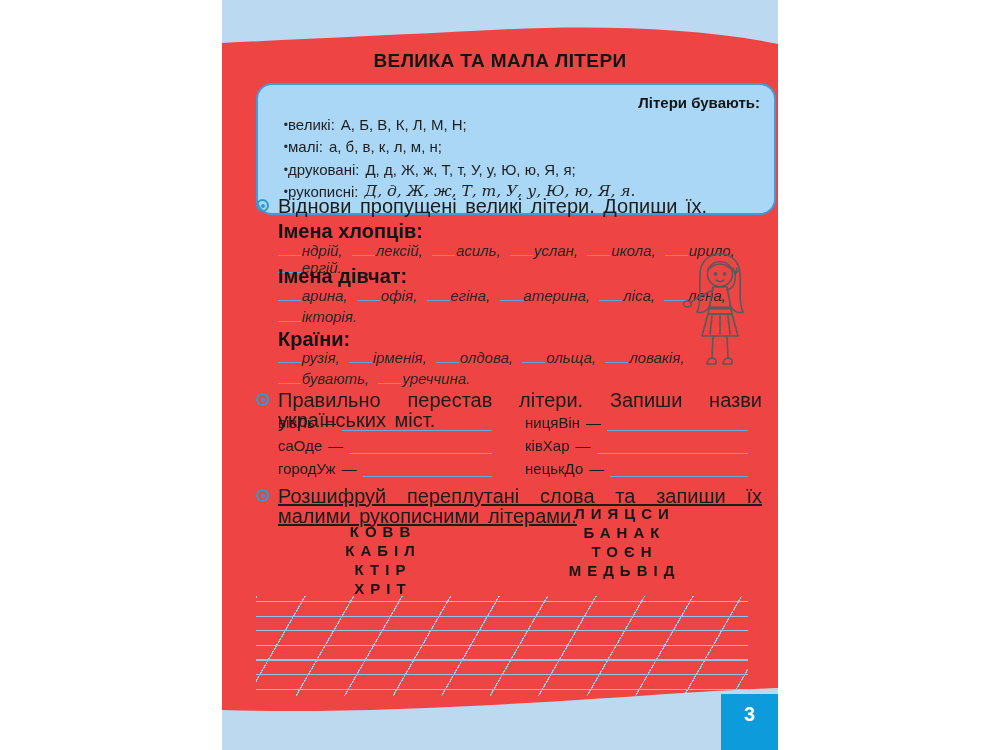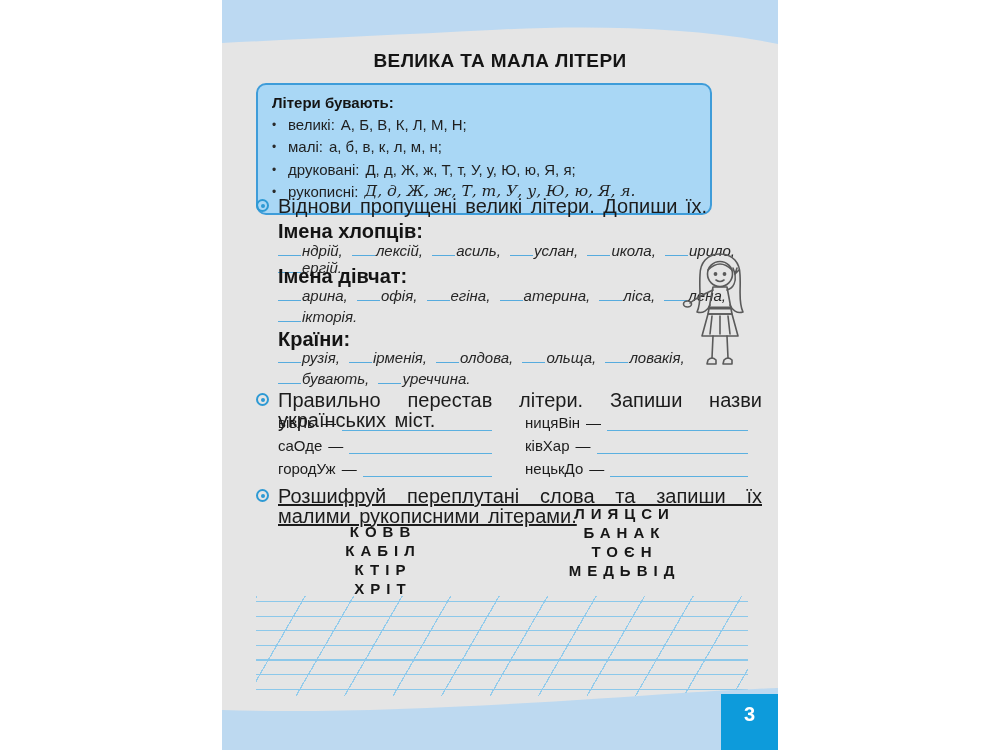--- a/index.html
+++ b/index.html
@@ -1,30 +1,30 @@
 <!DOCTYPE html>
 <html><head>
 <meta charset="utf-8">
 <style>
   html,body{margin:0;padding:0;background:#ffffff;}
   .canvas{position:relative;width:1000px;height:750px;background:#ffffff;overflow:hidden;
           font-family:"Liberation Sans",sans-serif;color:#1f1f1f;}
-  .page{position:absolute;left:222px;top:0;width:556px;height:750px;background:#e5e5e5;}
+  .page{position:absolute;left:222px;top:0;width:556px;height:750px;background:#ef4444;}
 
   .edge-tick{position:absolute;top:0;width:1px;height:12px;background:#b9bec4;}
 
   .top-band{position:absolute;left:0;top:0;width:556px;height:46px;}
   .bottom-band{position:absolute;left:0;top:688px;width:556px;height:62px;}
 
   .page-title{position:absolute;left:0;top:50px;width:556px;text-align:center;
               font-size:19px;font-weight:bold;letter-spacing:.4px;color:#151515;}
 
-  .info-box{position:absolute;left:34px;top:83px;width:456px;box-sizing:border-box;
-            background:#a9d7f5;border:2px solid #3e9cd9;border-radius:10px;
-            padding:7px 14px 9px 14px;font-size:15px;line-height:21.5px;}
+  .info-box{position:absolute;left:34px;top:83px;width:520px;box-sizing:border-box;
+            background:#a9d7f5;border:2px solid #3e9cd9;border-radius:16px;
+            padding:7px 14px 9px 14px;font-size:15px;line-height:21.5px;text-align:right;}
   .info-heading{font-weight:bold;color:#141414;}
   .info-item{display:flex;}
   .info-bullet{width:16px;color:#2a2a2a;font-size:12px;padding-top:1px;}
   .info-label{margin-right:6px;}
   .cursive{font-family:"DejaVu Serif",serif;font-style:italic;font-size:15.5px;}
 
   .ex-bullet{position:absolute;left:34px;width:9px;height:9px;border:2px solid #2e9ad4;
              border-radius:50%;}
   .ex-bullet::after{content:"";position:absolute;left:2.5px;top:2.5px;width:4px;height:4px;
              border-radius:50%;background:#2e9ad4;}

